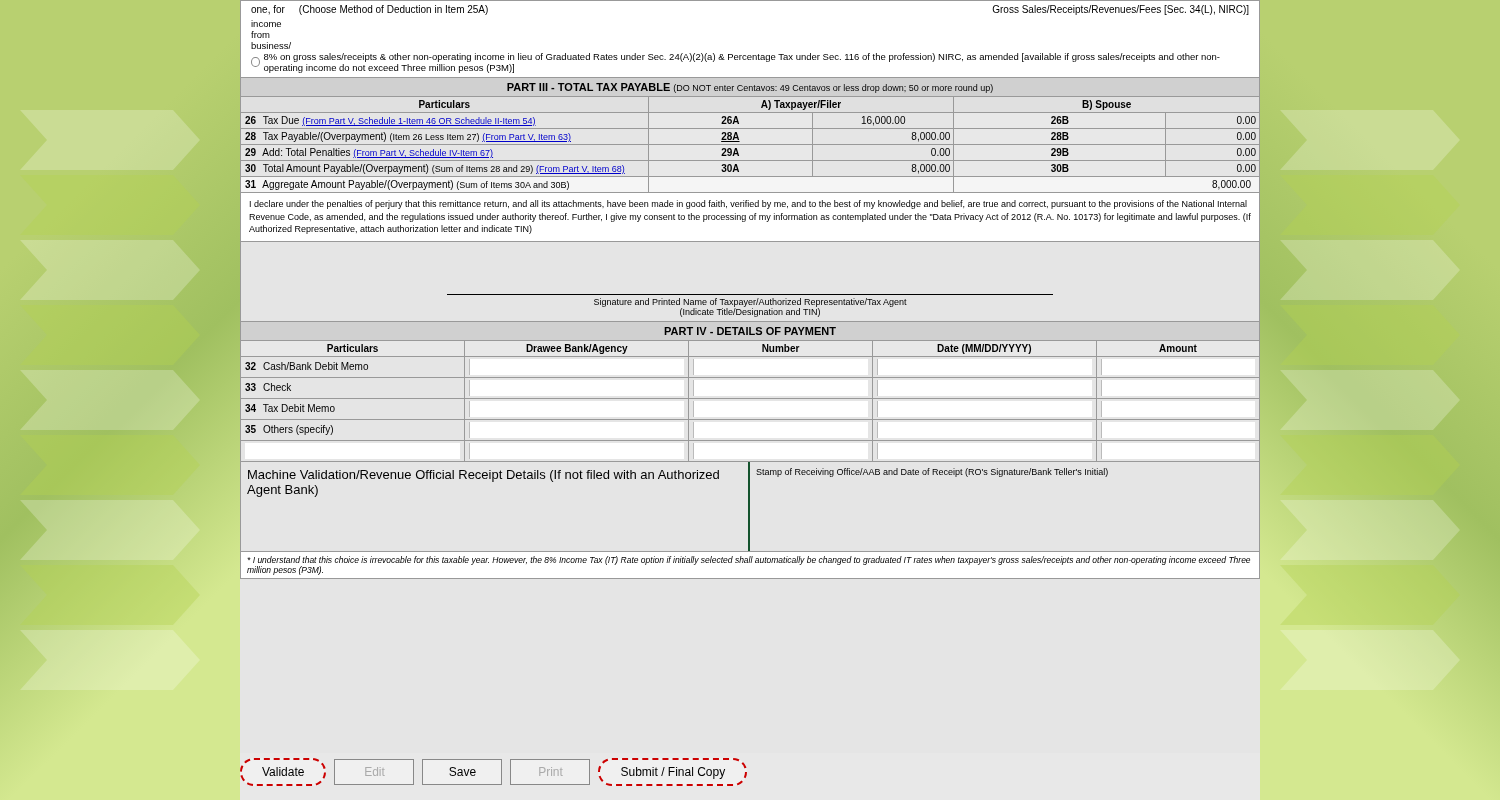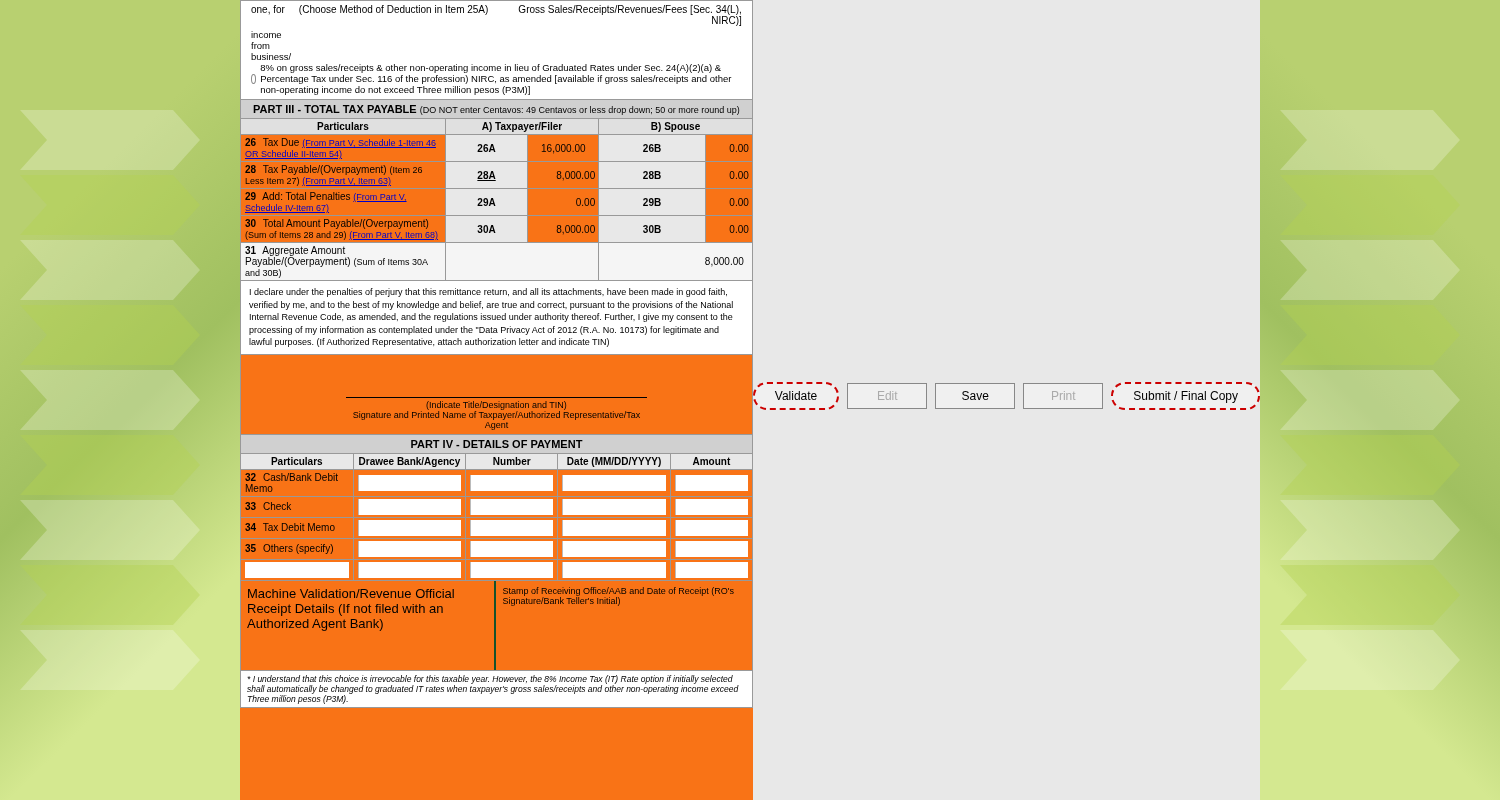--- a/index.html
+++ b/index.html
@@ -56,25 +56,25 @@
     .chevron.light { background: rgba(255,255,255,0.25); }
     .chevron.med { background: rgba(180,210,80,0.4); }
 
     
     .form-container {
       position: absolute;
       top: 0;
       left: 240px;
       right: 240px;
       bottom: 0;
-      background: #f97316;
+      background: #e5e5e5;
       z-index: 1;
       overflow: hidden;
       display: flex;
-      flex-direction: row;
+      flex-direction: column;
     }
 
     .form-content {
       flex: 1;
       overflow: hidden;
       padding: 0;
     }
 
     
     .top-section {
@@ -407,22 +407,22 @@
         </tr>
       </tbody>
     </table>
 
     <div class="declaration-box">
       <span>I declare under the penalties of perjury that this remittance return, and all its attachments, have been made in good faith, verified by me, and to the best of my knowledge and belief, are true and correct, pursuant to the provisions of the National Internal Revenue Code, as amended, and the regulations issued under authority thereof. Further, I give my consent to the processing of my information as contemplated under the "Data Privacy Act of 2012 (R.A. No. 10173) for legitimate and lawful purposes. (If Authorized Representative, attach authorization letter and indicate TIN)</span>
     </div>
 
     <div class="signature-area">
       <div class="signature-line">
+        <div>Signature and Printed Name of Taxpayer/Authorized Representative/Tax Agent</div>
         <div>(Indicate Title/Designation and TIN)</div>
-        <div>Signature and Printed Name of Taxpayer/Authorized Representative/Tax Agent</div>
       </div>
     </div>
 
     <div class="part4-header">
       <span>PART IV - DETAILS OF PAYMENT</span>
     </div>
 
     <table class="part4-table">
       <thead>
         <tr>

